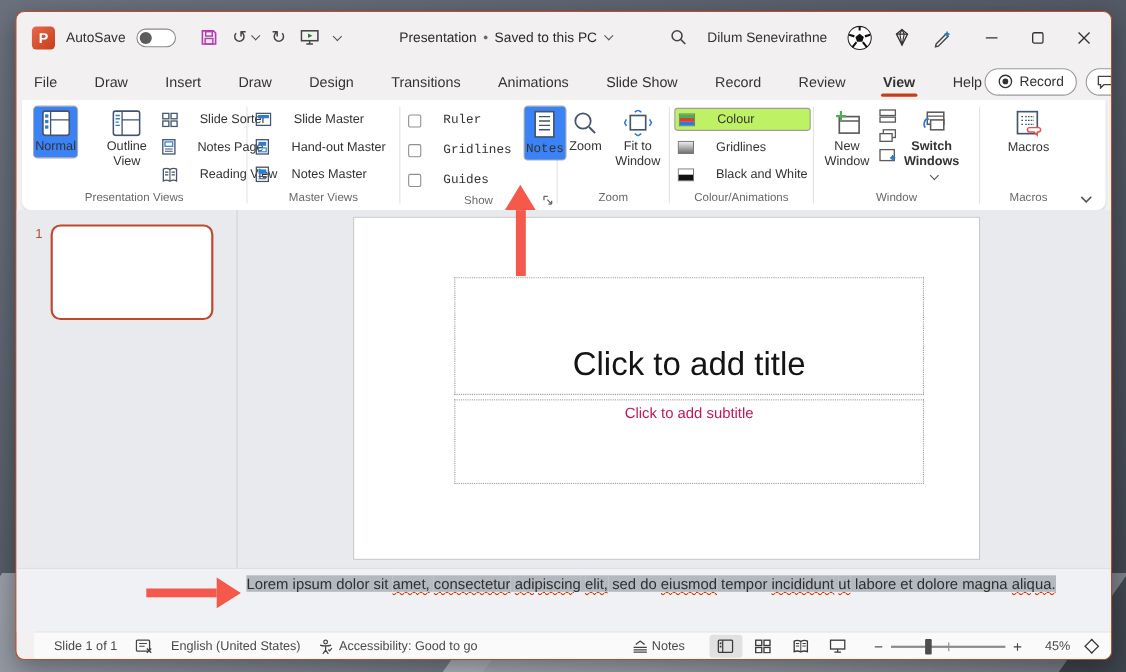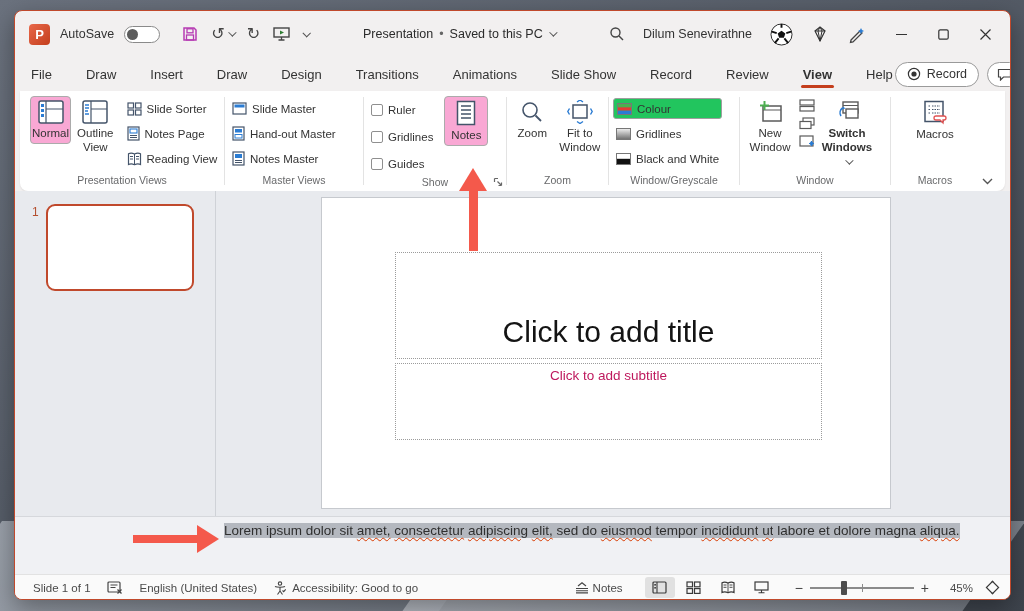--- a/index.html
+++ b/index.html
@@ -46,46 +46,46 @@
   .pill { border:1px solid #9a9a9a; border-radius:14px; background:#fff; height:25px; display:flex; align-items:center; gap:6px; padding:0 11px; font-size:12.5px; }
   .share-btn { background:#c43e1c; color:#fff; border-radius:6px; height:26px; display:flex; align-items:center; gap:7px; padding:0 10px; font-size:12.5px; }
 
   
   .ribbon { height:100px; margin:0 5px; background:#fff; border-radius:0 0 8px 8px; display:flex; position:relative; flex:0 0 auto; box-shadow:0 1px 2px rgba(0,0,0,.08); }
   .rgroup { display:flex; flex-direction:column; position:relative; padding:5px 4px 2px 4px; }
   .rgroup-body { flex:1; display:flex; align-items:flex-start; gap:2px; }
   .rgroup-label { text-align:center; font-size:10.5px; color:#68696b; padding:2px 0 3px; white-space:nowrap; }
   .rdiv { width:1px; background:#e3e3e3; margin:6px 0; flex:0 0 auto; }
   .bigbtn { width:55px; display:flex; flex-direction:column; align-items:center; gap:3px; font-size:11.5px; color:#333; text-align:center; padding:4px 2px 3px; border-radius:4px; line-height:1.2; }
-  .bigbtn.sel { background:#f9a8d4; border:1px solid #ababab; padding:3px 1px 2px; }
-  .smallrow { display:flex; align-items:center; gap:5px; font-size:11.5px; color:#333; height:21px; padding:0 3px; border-radius:3px; white-space:nowrap; }
-  .smallrow.sel { background:#22c55e; border:1px solid #9e9e9e; }
+  .bigbtn.sel { background:#3b82f6; border:1px solid #ababab; padding:3px 1px 2px; }
+  .smallrow { display:flex; align-items:center; gap:20px; font-size:11.5px; color:#333; height:21px; padding:0 3px; border-radius:3px; white-space:nowrap; }
+  .smallrow.sel { background:#bef264; border:1px solid #9e9e9e; }
   .smallcol { display:flex; flex-direction:column; justify-content:flex-start; gap:2px; }
   .cb { width:12px; height:12px; border:1px solid #8f8f8f; background:#fff; border-radius:2px; flex:0 0 auto; }
   .launcher { position:absolute; right:3px; bottom:4px; }
   .ribbon-collapse { position:absolute; right:12px; bottom:6px; }
 
   
   .content { height:325px; background:#e8eaee; position:relative; flex:0 0 auto; }
   .thumbpane { position:absolute; left:0; top:0; bottom:0; width:201px; border-right:1px solid #cfd2d7; }
   .thumb-num { position:absolute; left:17px; top:14px; font-size:12px; color:#b5502f; }
   .thumb { position:absolute; left:31px; top:13px; width:148px; height:87px; background:#fff; border:2px solid #c0492c; border-radius:9px; }
   .slide { position:absolute; left:306px; top:6px; width:570px; height:312px; background:#fff; border:1px solid #c6c9ce; }
-  .ph { position:absolute; border:1px dotted #9b9b9b; left:73px; width:427px; }
+  .ph { position:absolute; border:1px dotted #9b9b9b; left:91px; width:427px; }
   .ph-title { top:54px; height:107px; display:flex; align-items:flex-end; justify-content:center; padding-bottom:9px; font-size:30px; color:#141414; }
   .ph-subtitle { top:165px; height:77px; display:flex; align-items:flex-start; justify-content:center; padding-top:4px; font-size:13.5px; color:#be185d; }
 
   
   .notespane { height:58px; background:#f0f1f4; border-top:1px solid #d6d8dc; padding:6px 14px 0 209px; font-size:13.5px; color:#2f2f2f; flex:0 0 auto; }
   .notes-text { display:inline; line-height:16.5px; }
   .notes-text span { background:#b4b8bf; }
   .notes-text .misspelled { text-decoration:underline wavy #d83b01 1px; text-underline-offset:2px; }
 
   
-  .statusbar { height:26px; background:#fafafa; border-top:1px solid #e2e2e2; display:flex; align-items:center; padding:0 10px 0 18px; font-size:11.5px; color:#4a4a4a; flex:0 0 auto; }
+  .statusbar { height:26px; background:#fafafa; border-top:1px solid #e2e2e2; display:flex; align-items:center; padding:0 10px 0 18px; font-size:11.5px; color:#4a4a4a; flex:0 0 auto;margin-left:16px; }
   .sb-left { display:flex; align-items:center; gap:16px; }
   .sb-right { margin-left:auto; display:flex; align-items:center; gap:4px; }
   .sb-notes { display:flex; align-items:center; gap:4px; margin-right:18px; }
   .viewbtn { width:30px; height:21px; display:flex; align-items:center; justify-content:center; border-radius:3px; }
   .viewbtn.sel { background:#e1e1e1; }
   .zoomctl { display:flex; align-items:center; gap:7px; margin-left:14px; }
   .ztrack { width:104px; height:2px; background:#8b8b8b; position:relative; }
   .ztrack .tick { position:absolute; left:50%; top:-3px; width:1px; height:8px; background:#8b8b8b; }
   .ztrack .handle { position:absolute; left:30%; top:-6px; width:6px; height:14px; background:#4d4d4d; border-radius:1px; }
   .zsign { font-size:14px; color:#444; line-height:1; }
@@ -238,21 +238,21 @@
           <svg width="26" height="24" viewBox="0 0 26 24">
               <rect x="1" y="1" width="24" height="22" rx="2" fill="#fff" stroke="#44546a" stroke-width="1.5"></rect>
               <path d="M8 1 V23" stroke="#44546a" stroke-width="1.2"></path>
               <rect x="3" y="4" width="3" height="3" fill="#2b7cd3"></rect>
               <rect x="3" y="9" width="3" height="3" fill="#2b7cd3"></rect>
               <rect x="3" y="14" width="3" height="3" fill="#2b7cd3"></rect>
               <path d="M8 9 h17" stroke="#44546a" stroke-width="1.2"></path>
             </svg>
           <span>Normal</span>
         </div>
-        <div class="bigbtn" style="width:50px;">
+        <div class="bigbtn" style="width:50px;margin-left:20px;">
           <svg width="26" height="24" viewBox="0 0 26 24">
               <rect x="1" y="1" width="24" height="22" rx="2" fill="#fff" stroke="#44546a" stroke-width="1.5"></rect>
               <path d="M9 1 V23" stroke="#44546a" stroke-width="1.2"></path>
               <path d="M3 5 h4 M3 8 h4 M3 11 h3 M3 14 h4" stroke="#2b7cd3" stroke-width="1.3"></path>
               <path d="M9 9 h16" stroke="#44546a" stroke-width="1.2"></path>
             </svg>
           <span>Outline View</span>
         </div>
         <div class="smallcol" style="margin-left:4px; gap:4px; padding-top:2px;">
           <div class="smallrow">
@@ -311,21 +311,21 @@
               </svg>
             <span>Notes Master</span>
           </div>
         </div>
       </div>
       <div class="rgroup-label">Master Views</div>
     </div>
     <div class="rdiv"></div>
 
     <div class="rgroup" style="width:142px;">
-      <div class="rgroup-body" style="gap:8px;">
+      <div class="rgroup-body" style="gap:8px;font-family:Liberation Mono, monospace;">
         <div class="smallcol" style="gap:6px; padding-top:3px;">
           <div class="smallrow">
             <span class="cb"></span>
             <span>Ruler</span>
           </div>
           <div class="smallrow">
             <span class="cb"></span>
             <span>Gridlines</span>
           </div>
           <div class="smallrow">
@@ -399,21 +399,21 @@
           </div>
           <div class="smallrow">
             <svg width="15" height="12" viewBox="0 0 15 12">
                 <rect x="0.5" y="0.5" width="14" height="11" fill="#fff" stroke="#777" stroke-width="1"></rect>
                 <rect x="1" y="5.8" width="13" height="5.2" fill="#111"></rect>
               </svg>
             <span>Black and White</span>
           </div>
         </div>
       </div>
-      <div class="rgroup-label">Window/Greyscale</div>
+      <div class="rgroup-label">Colour/Animations</div>
     </div>
     <div class="rdiv"></div>
 
     <div class="rgroup" style="width:150px;">
       <div class="rgroup-body" style="gap:3px;">
         <div class="bigbtn" style="width:52px;">
           <svg width="26" height="24" viewBox="0 0 26 24">
               <rect x="6" y="6" width="18" height="15" fill="#fff" stroke="#5a5a5a" stroke-width="1.5"></rect>
               <path d="M6 10 h18" stroke="#5a5a5a" stroke-width="1.2"></path>
               <path d="M7 3.5 h9 M11.5 -1 v9" stroke="#4caf50" stroke-width="2" transform="translate(-4,2)"></path>

